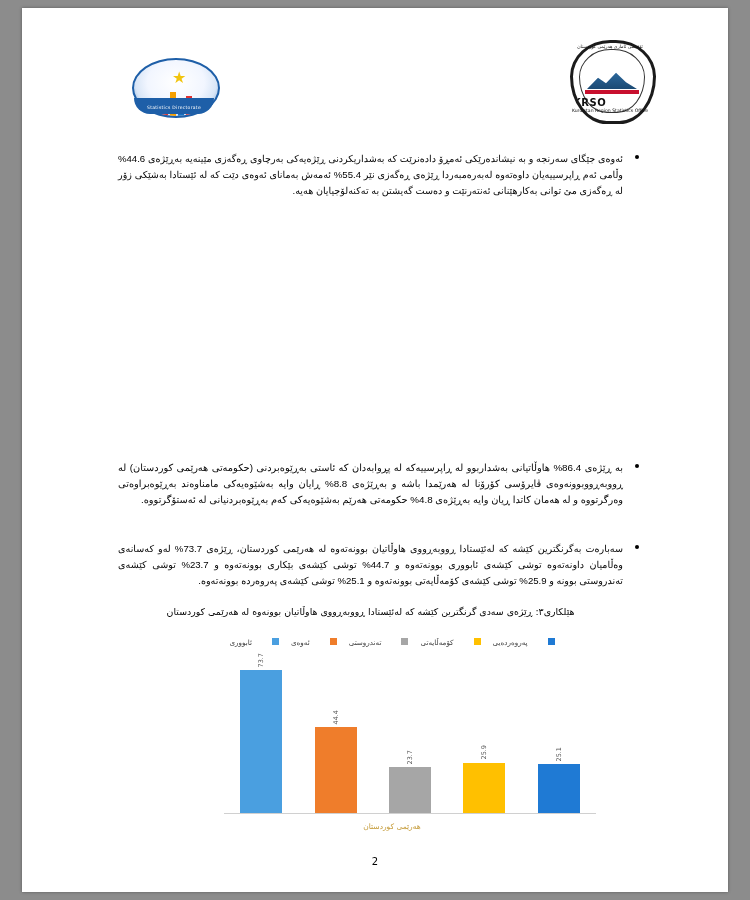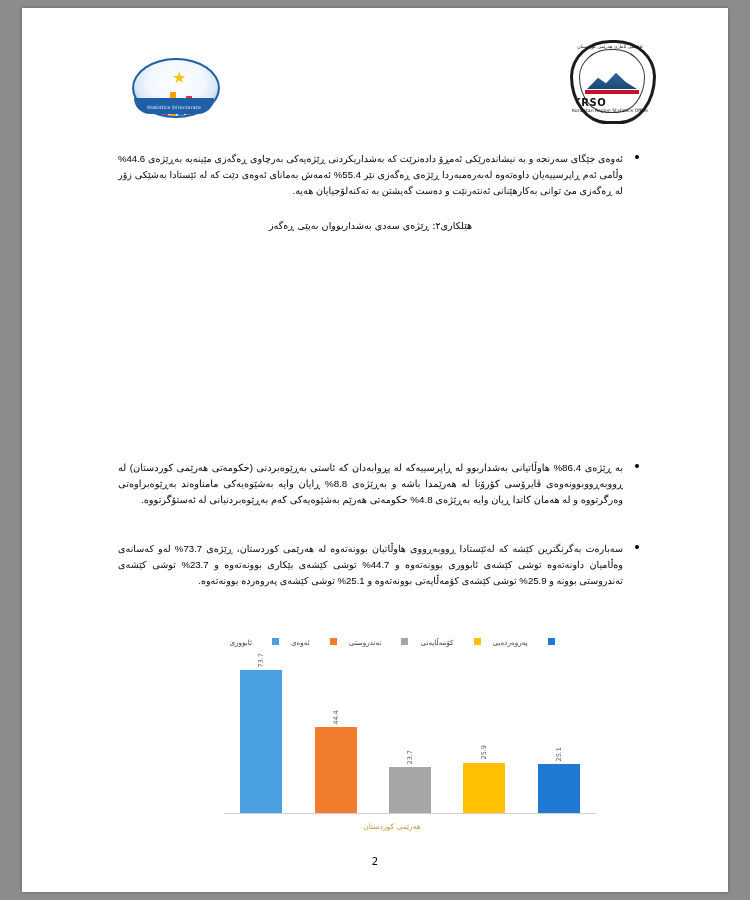--- a/index.html
+++ b/index.html
@@ -350,33 +350,33 @@
       </div>
       <div class="arc-top">ئۆفیسی ئاماری هەرێمی کوردستان</div>
       <div class="arc-bot">Kurdistan Region Statistics Office</div>
     </div>
 
     <div class="bullet-row rtl" id="para1">
       <span class="bullet-dot"></span>
       <span>ئەوەی جێگای سەرنجە و بە نیشاندەرێکی ئەمڕۆ دادەنرێت کە بەشداریکردنی ڕێژەیەکی بەرچاوی ڕەگەزی مێینەیە بەڕێژەی 44.6% وڵامی ئەم ڕاپرسییەیان داوەتەوە لەبەرەمبەردا ڕێژەی ڕەگەزی نێر 55.4% ئەمەش بەمانای ئەوەی دێت کە لە ئێستادا بەشێکی زۆر لە ڕەگەزی مێ توانی بەکارهێنانی ئەنتەرنێت و دەست گەیشتن بە تەکنەلۆجیایان هەیە.</span>
     </div>
 
-    <div id="cap1">هێلکاری٢: ڕێژەی سەدی بەشداربووان بەپێی ڕەگەز</div>
 
 
     <div class="bullet-row rtl" id="para2">
       <span class="bullet-dot"></span>
       <span>بە ڕێژەی 86.4% هاوڵاتیانی بەشداربوو لە ڕاپرسییەکە لە پڕوابەدان کە ئاستی بەڕێوەبردنی (حکومەتی هەرێمی کوردستان) لە ڕووبەڕووبوونەوەی ڤایرۆسی کۆرۆنا لە هەرێمدا باشە و بەڕێژەی 8.8% ڕایان وایە بەشێوەیەکی مامناوەند بەڕێوەبراوەتی وەرگرتووە و لە هەمان کاتدا ڕیان وایە بەڕێژەی 4.8% حکومەتی هەرێم بەشێوەیەکی کەم بەڕێوەبردنیانی لە ئەستۆگرتووە.</span>
     </div>
 
     <div class="bullet-row rtl" id="para3">
       <span class="bullet-dot"></span>
       <span>سەبارەت بەگرنگترین کێشە کە لەئێستادا ڕووبەڕووی هاوڵاتیان بوونەتەوە لە هەرێمی کوردستان، ڕێژەی 73.7% لەو کەسانەی وەڵامیان داونەتەوە توشی کێشەی ئابووری بوونەتەوە و 44.7% توشی کێشەی بێکاری بوونەتەوە و 23.7% توشی کێشەی تەندروستی بوونە و 25.9% توشی کێشەی کۆمەڵایەتی بوونەتەوە و 25.1% توشی کێشەی پەروەردە بوونەتەوە.</span>
     </div>
 
+    <div id="cap2">هێلکاری٣: ڕێژەی سەدی گرنگترین کێشە کە لەئێستادا ڕووبەڕووی هاوڵاتیان بوونەوە لە هەرێمی کوردستان</div>
 
     <div class="fig-bar">
       <div class="bar-legend" id="barLegend">
           <span class="it">
             <span class="sw" style="background: rgb(31, 122, 212);"></span>
             <span>پەروەردەیی</span>
           </span>
           <span class="it">
             <span class="sw" style="background: rgb(255, 192, 0);"></span>
             <span>کۆمەڵایەتی</span>

